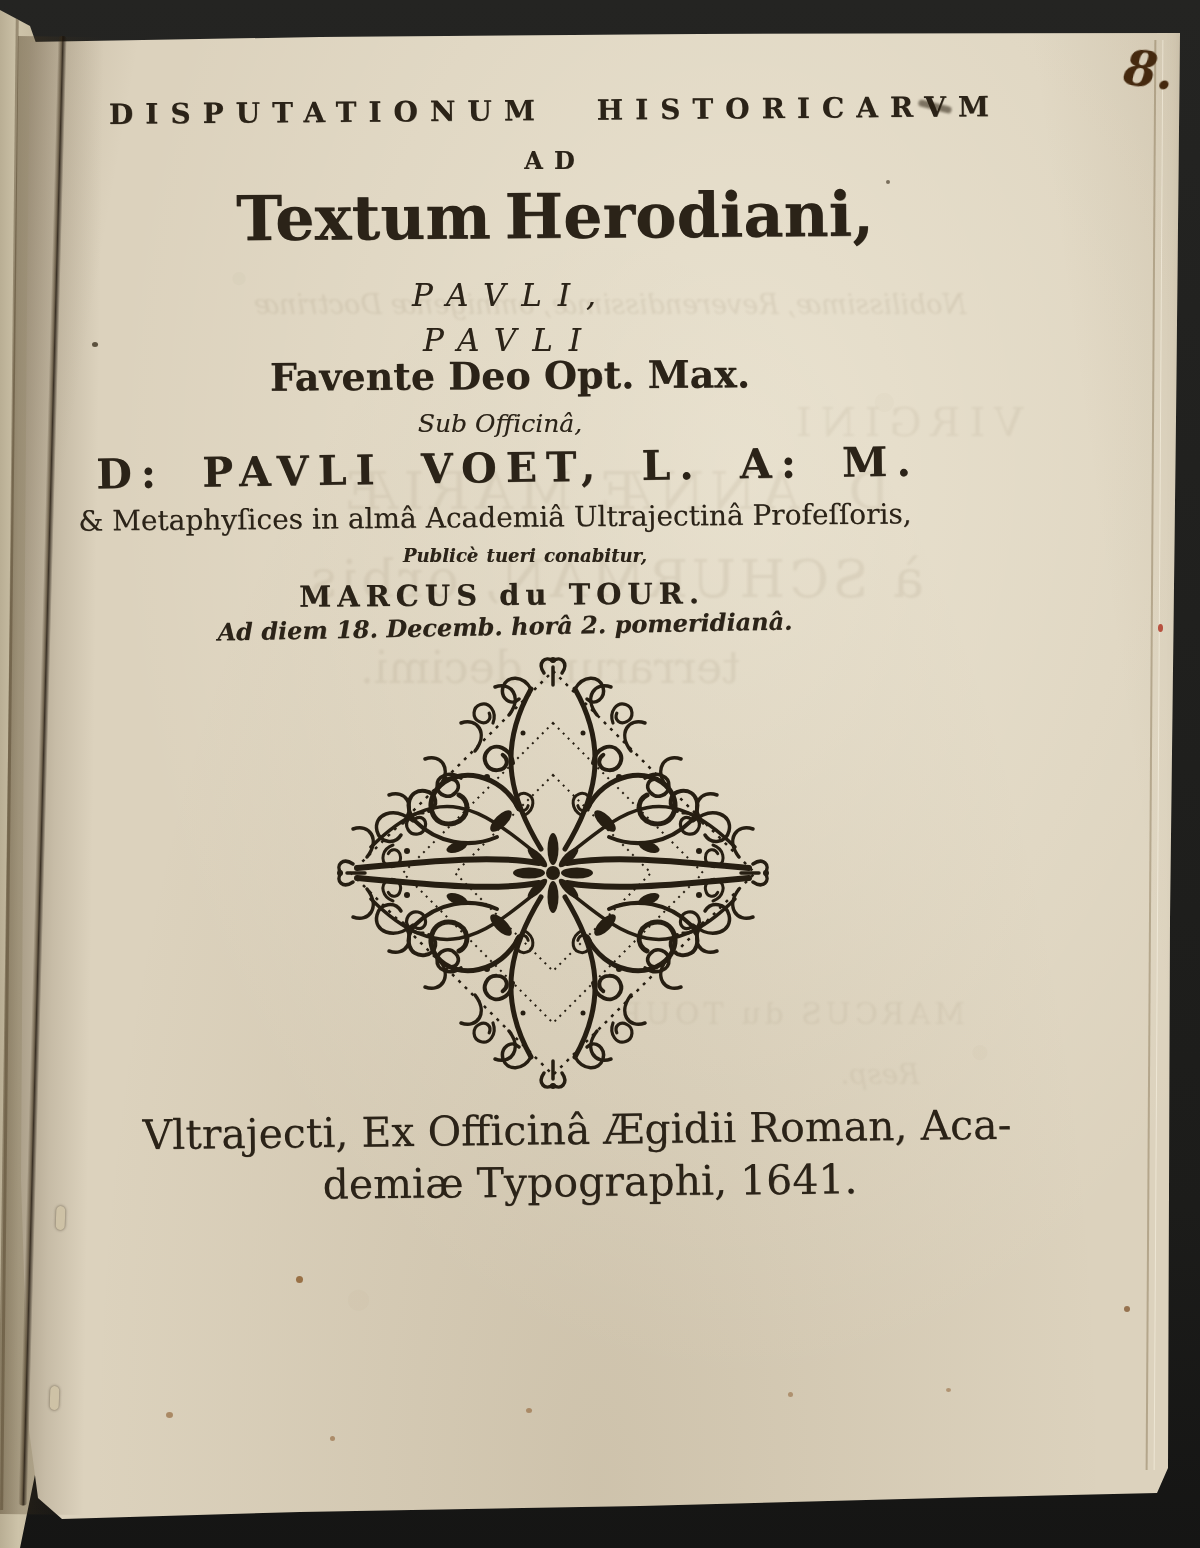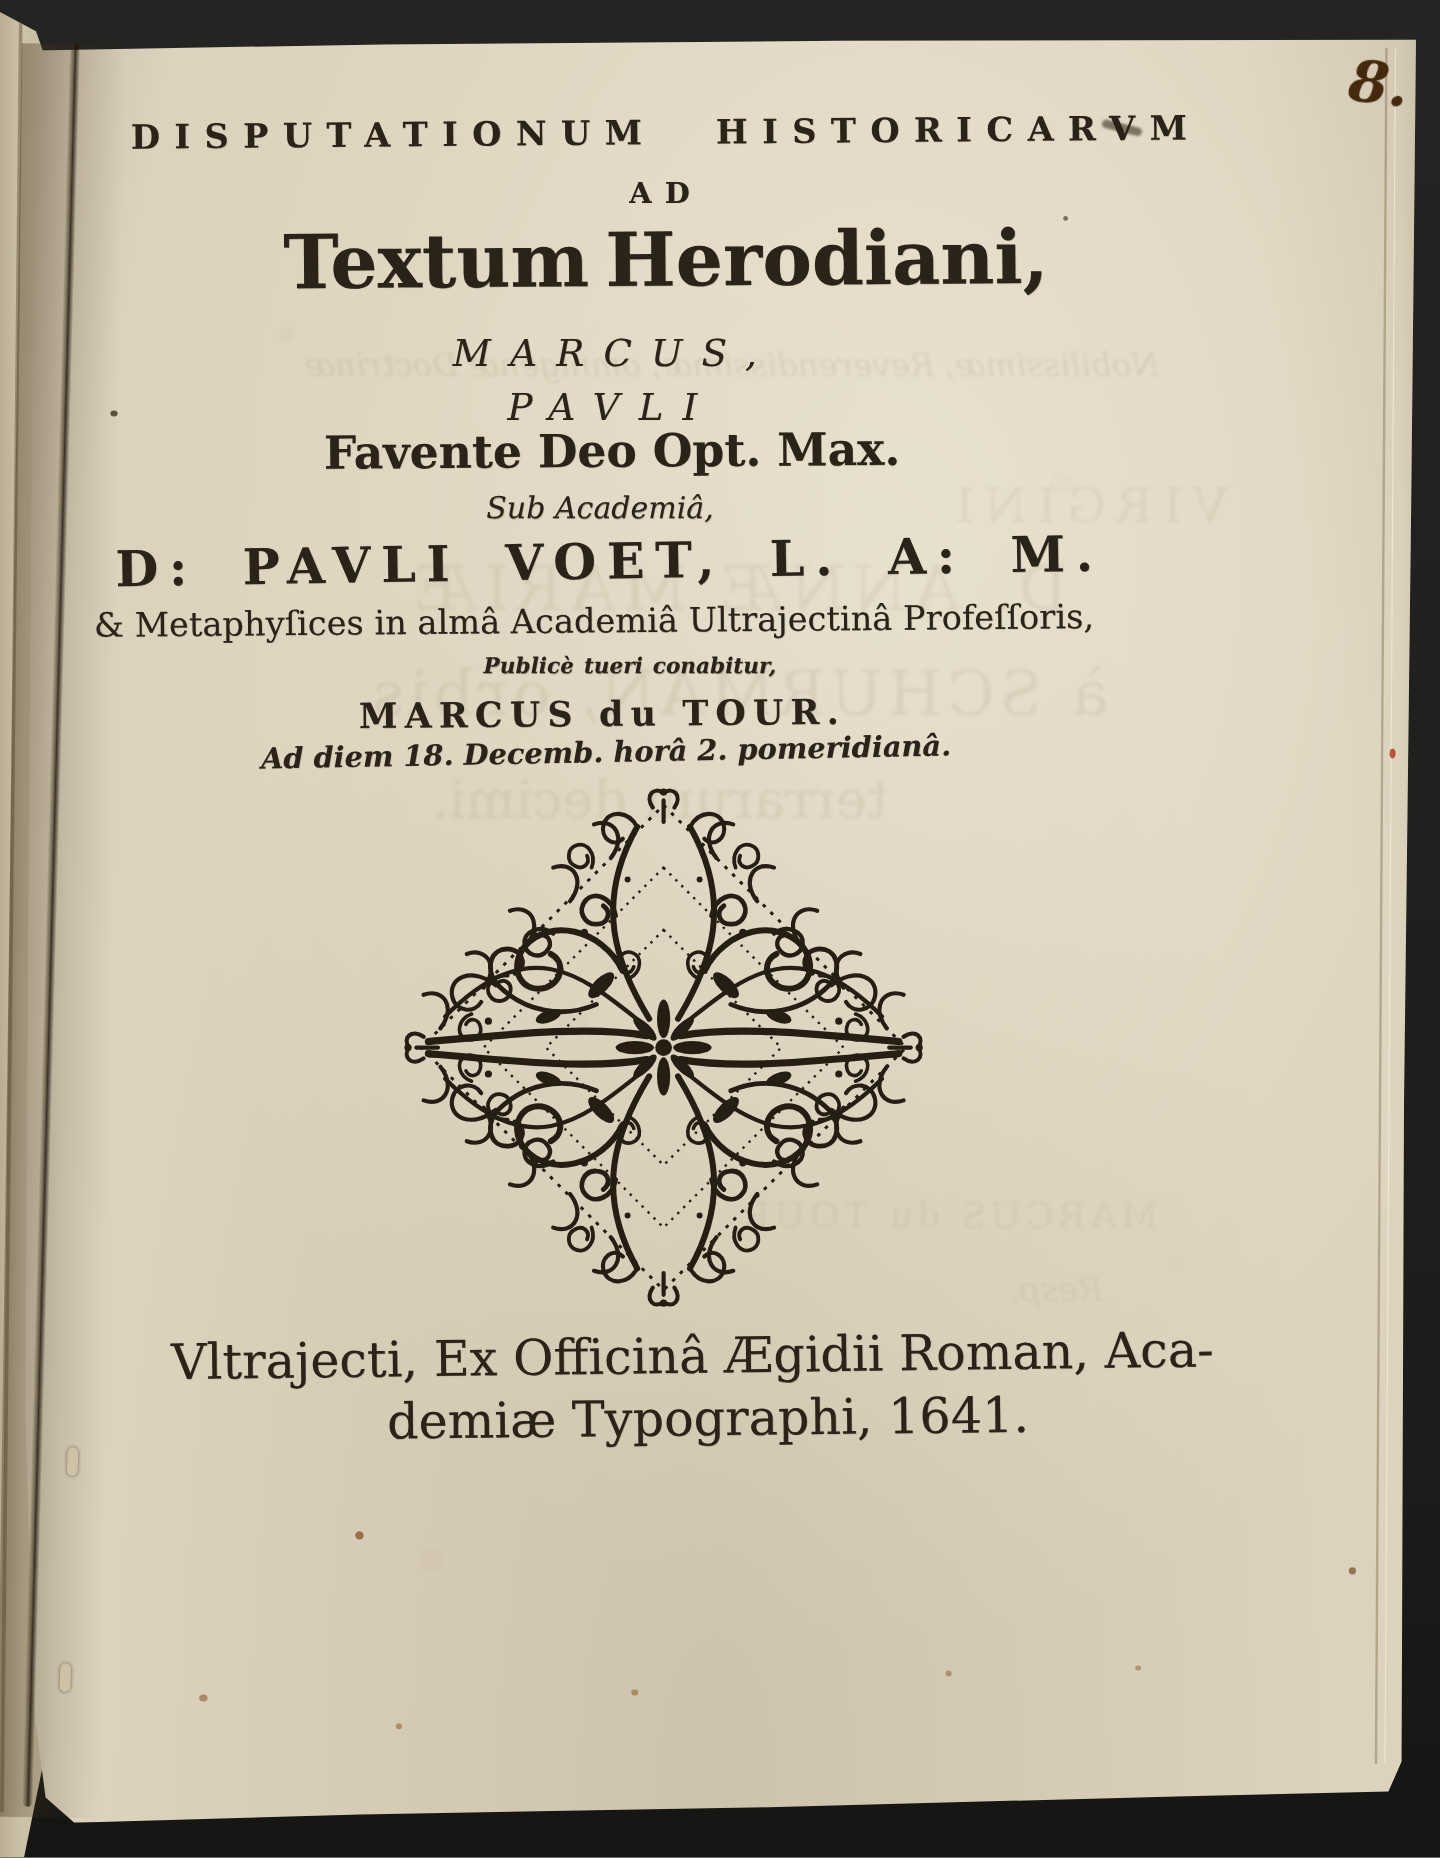--- a/index.html
+++ b/index.html
@@ -119,24 +119,24 @@
     <div class="ghost g-ann">D. ANNÆ MARIÆ</div>
     <div class="ghost g-sch">à SCHURMAN,  orbis</div>
     <div class="ghost g-ter">terrarum decimi.</div>
     <div class="ghost g-mar">MARCUS du TOUR</div>
     <div class="ghost g-rsp">Resp.</div>
 
     <div class="print">
       <div class="line l-series">DISPUTATIONUM HISTORICARVM</div>
       <div class="line l-ad">AD</div>
       <div class="line l-title">Textum Herodiani,</div>
-      <div class="line l-quarta">MARCUS,</div>
+      <div class="line l-quarta">PAVLI,</div>
       <div class="line l-qvam">PAVLI</div>
       <div class="line l-favente">Favente Deo Opt. Max.</div>
-      <div class="line l-subpr">Sub Academiâ,</div>
+      <div class="line l-subpr">Sub Officinâ,</div>
       <div class="line l-praeses">D: PAVLI VOET, L. A: M.</div>
       <div class="line l-metaph">&amp; Metaphyſices in almâ Academiâ Ultrajectinâ Profeſſoris,</div>
       <div class="line l-publice">Publicè tueri conabitur,</div>
       <div class="line l-marcus">MARCUS du TOUR.</div>
       <div class="line l-addiem">Ad diem 18. Decemb. horâ 2. pomeridianâ.</div>
       <div class="line l-impr1">Vltrajecti, Ex Officinâ Ægidii Roman, Aca-</div>
       <div class="line l-impr2">demiæ Typographi, 1641.</div>
     </div>
 
     <svg class="ornament" viewBox="0 0 440 440" aria-hidden="true">

